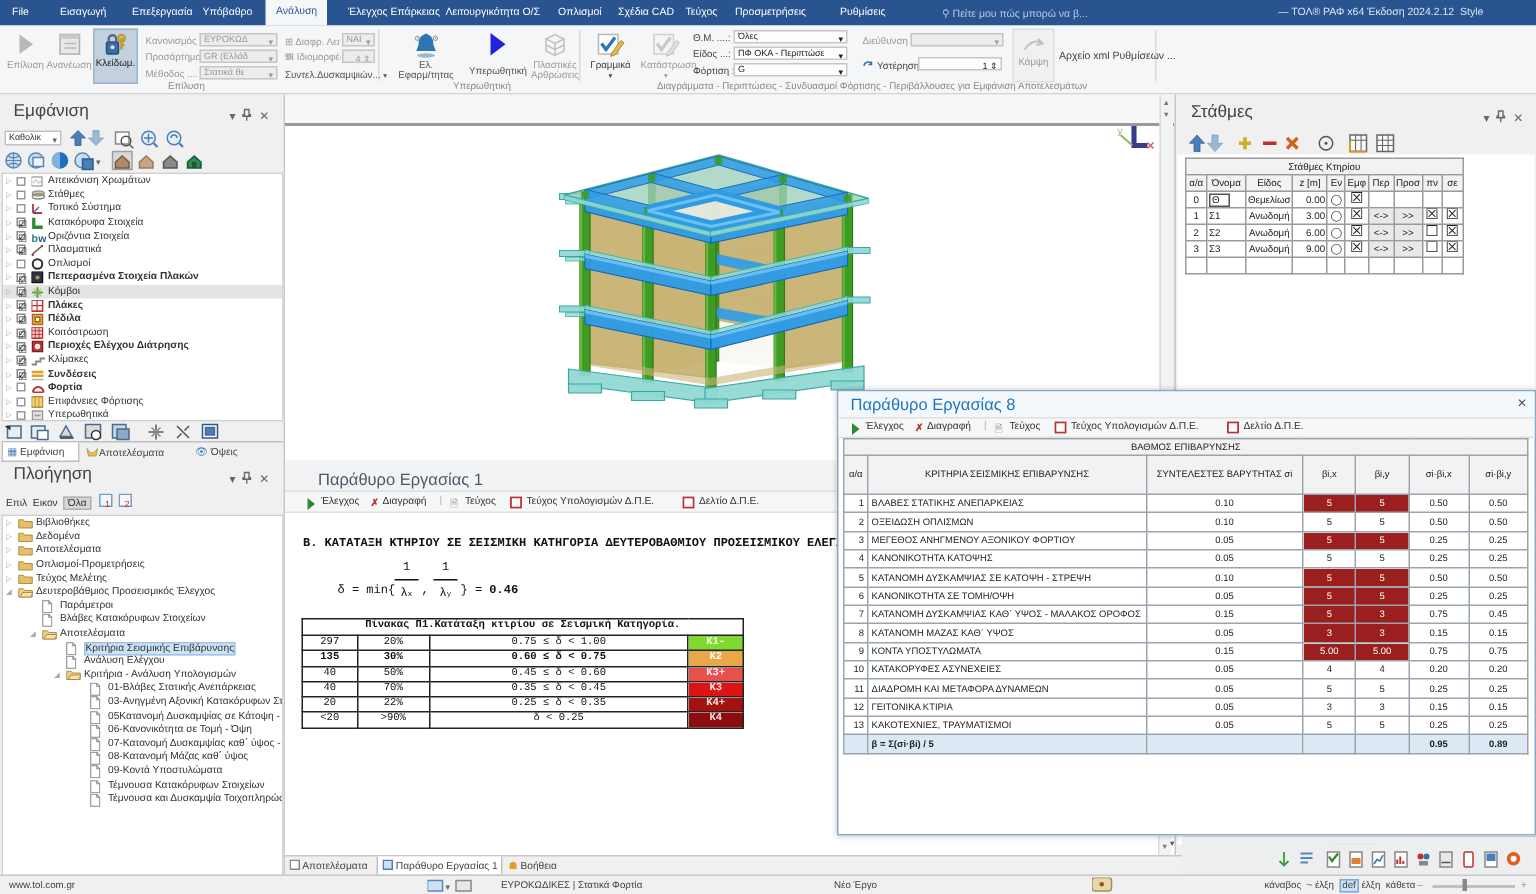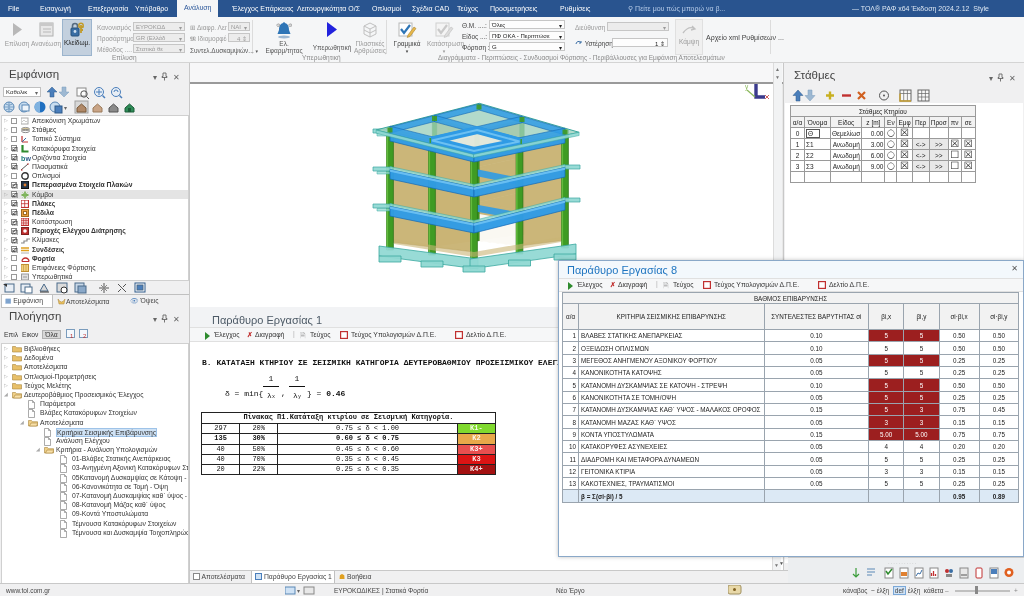--- a/index.html
+++ b/index.html
@@ -834,20 +834,26 @@
             <td>70%</td>
             <td>0.35 ≤ δ &lt; 0.45</td>
             <td style="background:#dc1414; color:#fbe6e6; font-weight:bold;">Κ3</td>
           </tr>
       <tr>
             <td>20</td>
             <td>22%</td>
             <td>0.25 ≤ δ &lt; 0.35</td>
             <td style="background:#a31111; color:#f8e4e4; font-weight:bold;">Κ4+</td>
           </tr>
+      <tr>
+            <td>&lt;20</td>
+            <td>&gt;90%</td>
+            <td>δ &lt; 0.25</td>
+            <td style="background:#8b0d0d; color:#f6e2e2; font-weight:bold;">Κ4</td>
+          </tr>
     </tbody>
       </table>
   </div>
 
   <div id="rightdock" class="abs">
     <div class="ptitle" style="left:10px; top:6px;">Στάθμες</div>
     <div class="pbtns" style="left:205px; top:10px;">▾&nbsp;&nbsp;<svg width="7" height="9" style="vertical-align:-1px;">
           <path d="M2 1 h3 v3.5 h1 v1 h-5 v-1 h1 z M3.5 5.5 v3" stroke="#666" stroke-width="0.9" fill="none"></path>
         </svg>&nbsp;&nbsp;✕</div>
     <svg class="abs" style="left:8px; top:26px;" width="190" height="14">

